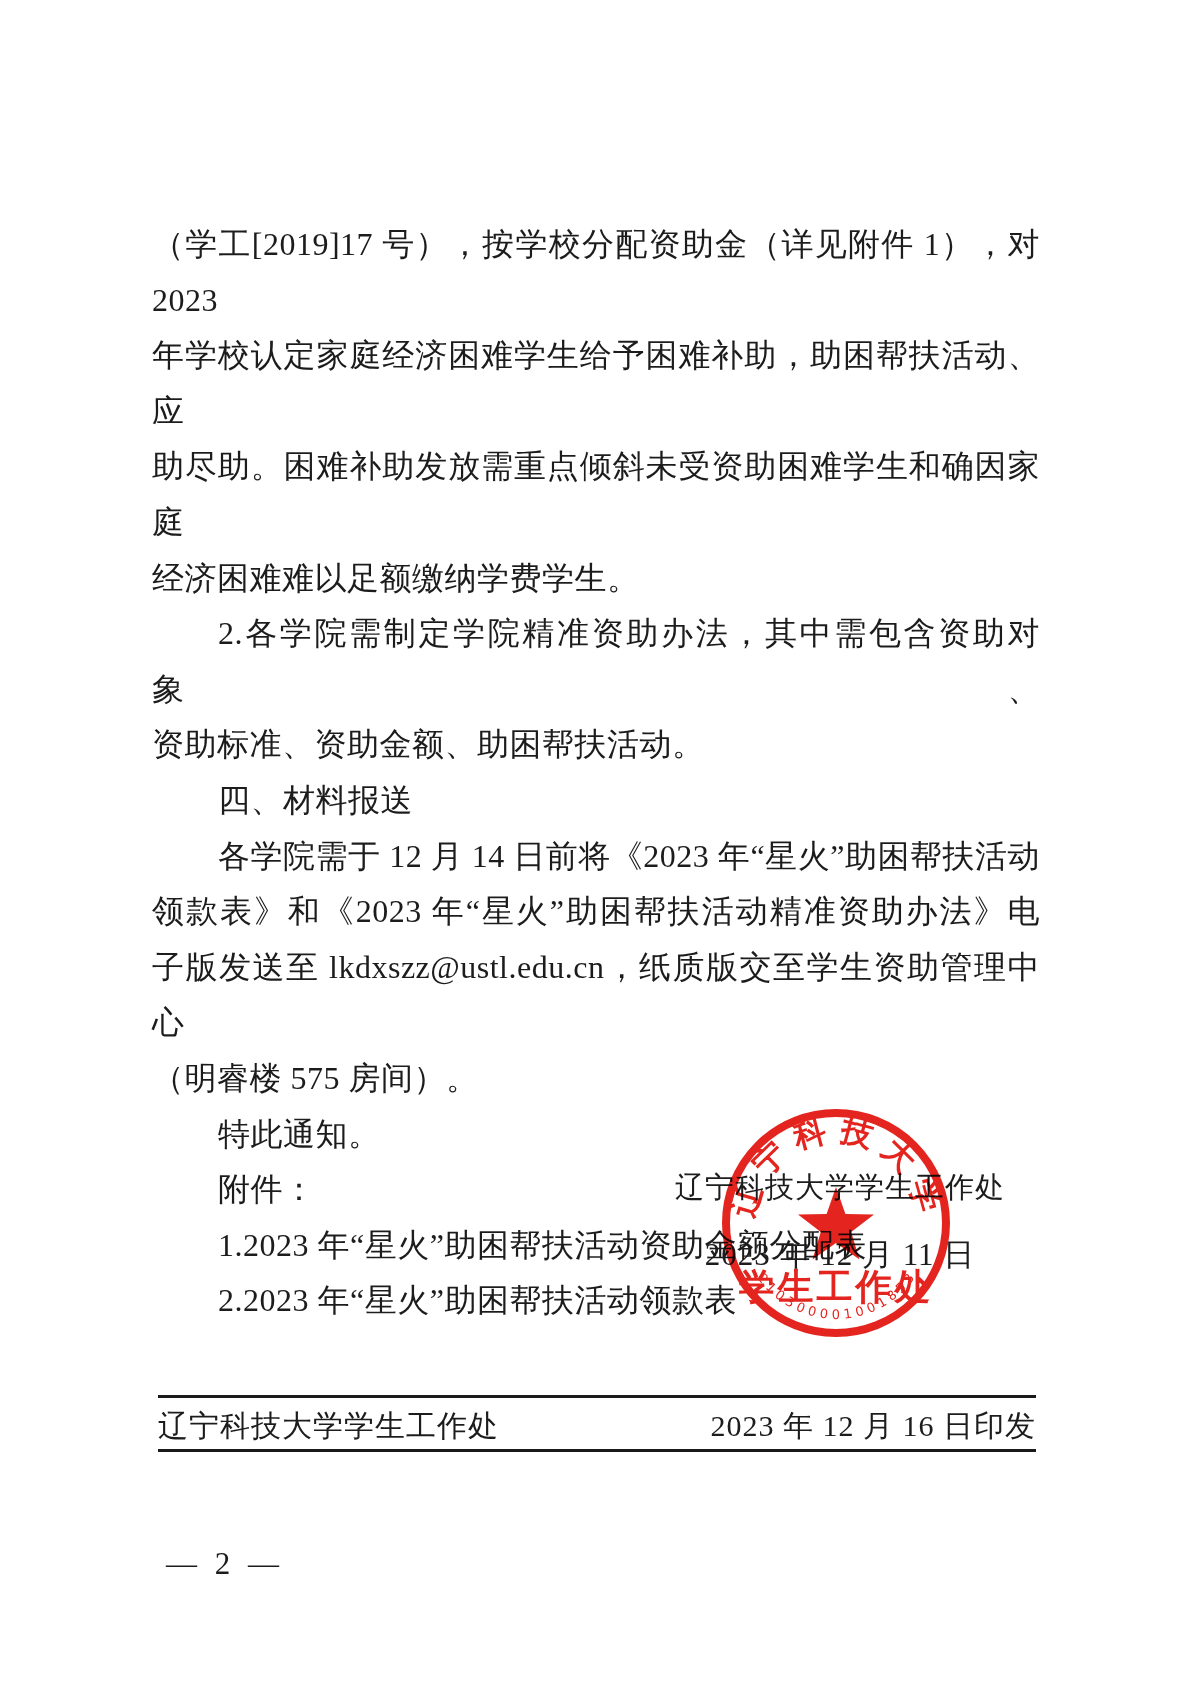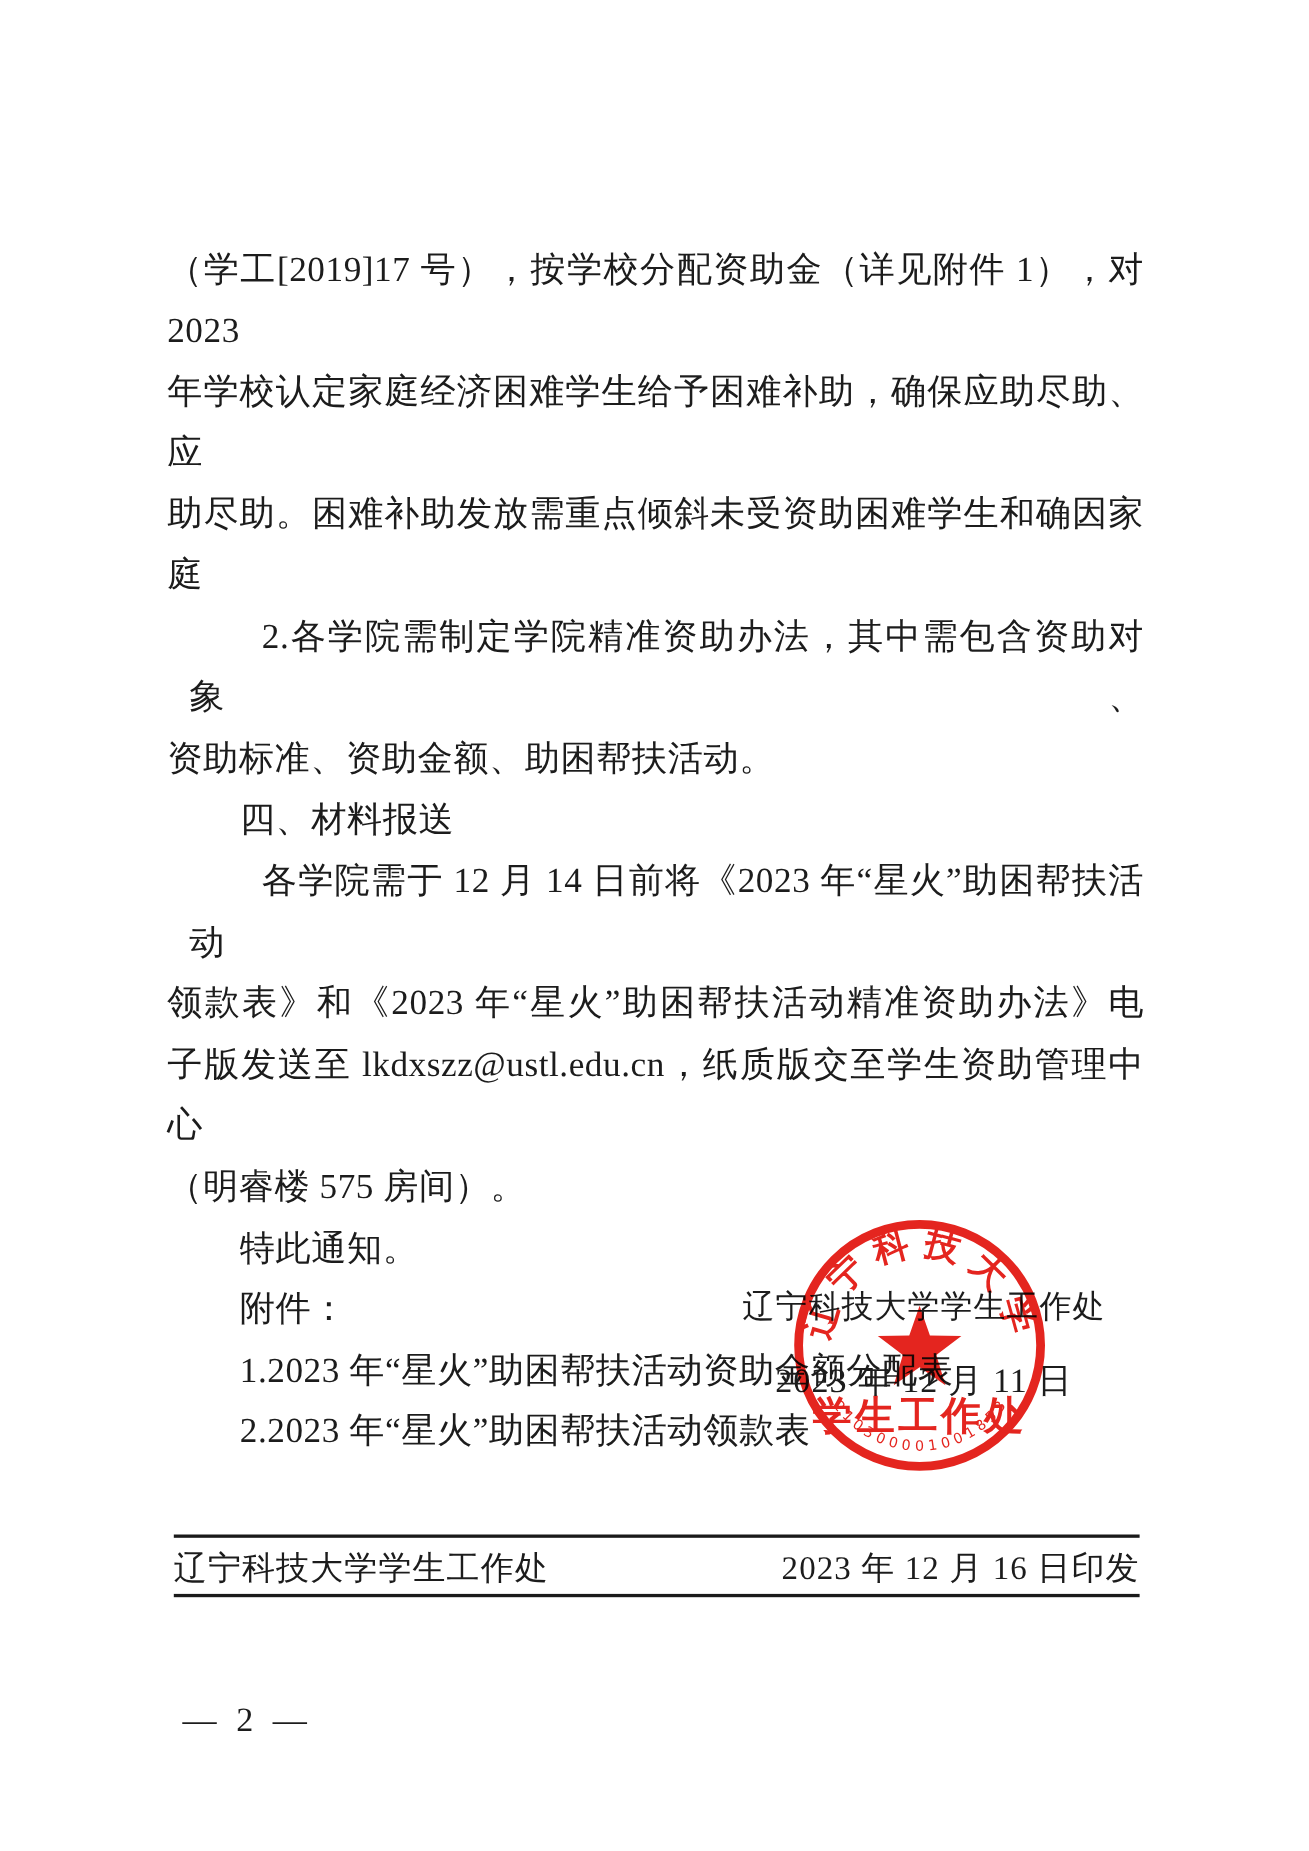--- a/index.html
+++ b/index.html
@@ -14,21 +14,21 @@
   .body-text{
     position:absolute;
     left:152px;top:217px;width:888px;
     font-size:32px;
     line-height:55.6px;
     letter-spacing:0.5px;
   }
   .tline{white-space:nowrap;}
   .tline.fill{white-space:normal;text-align:justify;text-align-last:justify;}
   .tline.indent{padding-left:66px;}
-  .tline.indent.fill{padding-left:0;text-indent:66px;margin-left:20px;}
+  .tline.indent.fill{padding-left:0;text-indent:66px;}
   .signature{
     position:absolute;left:640px;top:1168px;width:400px;
     text-align:center;z-index:2;
   }
   .signature .org{font-size:29px;letter-spacing:1px;}
   .signature .date{font-size:31px;margin-top:26px;letter-spacing:1px;}
   .seal{
     position:absolute;left:716px;top:1103px;width:240px;height:240px;
     z-index:3;mix-blend-mode:multiply;opacity:0.93;
   }
@@ -45,22 +45,23 @@
     font-size:31px;letter-spacing:2px;word-spacing:6px;
   }
 </style>
 </head>
 <body>
 
 <div class="page">
 
   <div class="body-text">
     <div class="tline fill">（学工[2019]17 号），按学校分配资助金（详见附件 1），对 2023</div>
-    <div class="tline fill">年学校认定家庭经济困难学生给予困难补助，确保应助尽助、应</div>
+    <div class="tline fill">年学校认定家庭经济困难学生给予困难补助，助困帮扶活动、应</div>
     <div class="tline fill">助尽助。困难补助发放需重点倾斜未受资助困难学生和确因家庭</div>
+    <div class="tline">经济困难难以足额缴纳学费学生。</div>
     <div class="tline indent fill">2.各学院需制定学院精准资助办法，其中需包含资助对象、</div>
     <div class="tline">资助标准、资助金额、助困帮扶活动。</div>
     <div class="tline indent">四、材料报送</div>
     <div class="tline indent fill">各学院需于 12 月 14 日前将《2023 年“星火”助困帮扶活动</div>
     <div class="tline fill">领款表》和《2023 年“星火”助困帮扶活动精准资助办法》电</div>
     <div class="tline fill">子版发送至 lkdxszz@ustl.edu.cn，纸质版交至学生资助管理中心</div>
     <div class="tline">（明睿楼 575 房间）。</div>
     <div class="tline indent">特此通知。</div>
     <div class="tline indent">附件：</div>
     <div class="tline indent">1.2023 年“星火”助困帮扶活动资助金额分配表</div>

